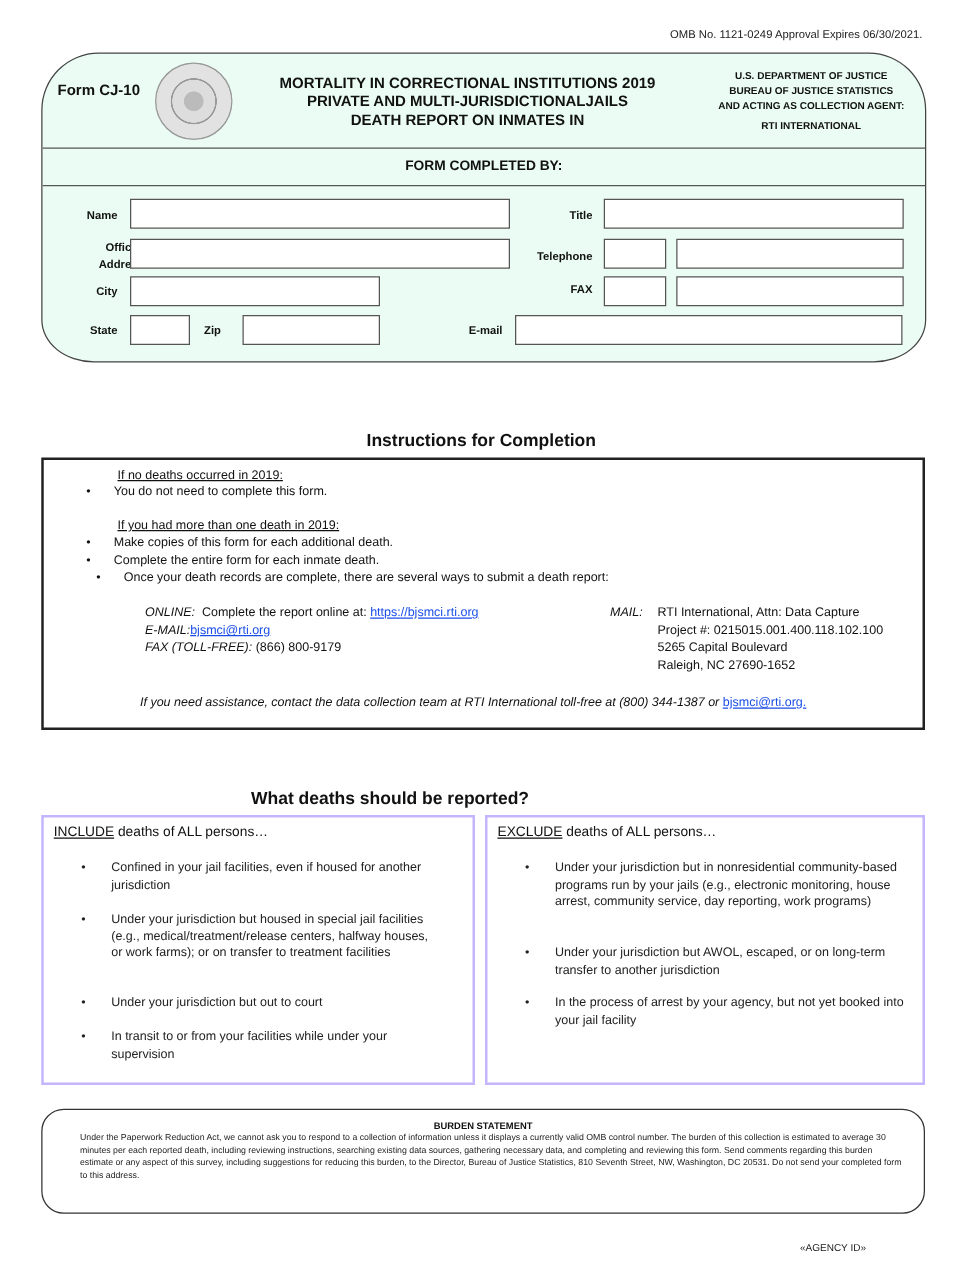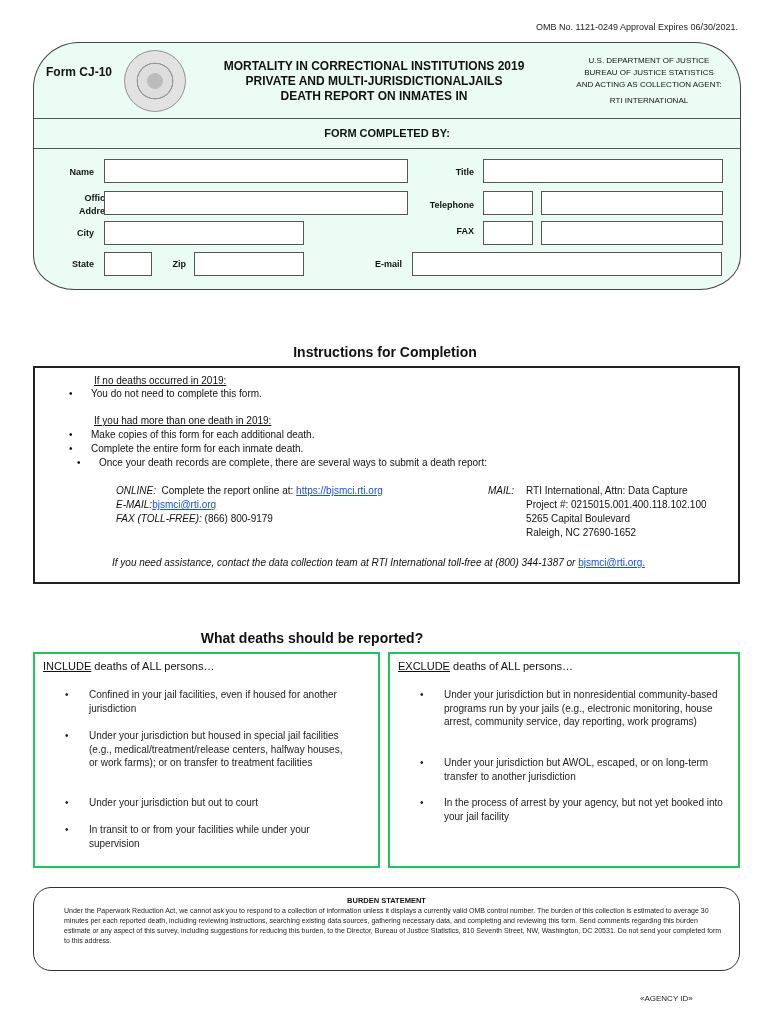--- a/index.html
+++ b/index.html
@@ -19,36 +19,36 @@
     }
     .card .row1 { position: absolute; left: 0; top: 0; width: 100%; height: 76px; border-bottom: 1.5px solid #555; }
     .card .row2 { position: absolute; left: 0; top: 76px; width: 100%; height: 30px; border-bottom: 1.5px solid #555; }
     .form-id { position: absolute; left: 12px; top: 22px; font-size: 12px; font-weight: bold; }
     .seal {
       position: absolute; left: 90px; top: 7px; width: 62px; height: 62px; border-radius: 50%;
       background: radial-gradient(circle at 50% 50%, #bbb 0 18%, #ddd 19% 40%, #999 41% 43%, #e2e2e2 44% 70%, #aaa 71% 74%, #e6e6e6 75% 100%);
       border: 1px solid #999;
     }
     .main-title { position: absolute; left: 160px; top: 16px; width: 360px; text-align: center; font-size: 12px; font-weight: bold; line-height: 15px; }
-    .agency { position: absolute; left: 525px; top: 12px; width: 180px; text-align: center; font-size: 8px; font-weight: normal; line-height: 12px; }
+    .agency { position: absolute; left: 525px; top: 12px; width: 180px; text-align: center; font-size: 8px; font-weight: bold; line-height: 12px; }
     .agency .rti { margin-top: 4px; display: block; }
     .completed { position: absolute; left: 0; top: 8px; width: 100%; text-align: center; font-size: 11px; font-weight: bold; }
     .lbl { position: absolute; font-size: 9px; font-weight: bold; text-align: right; line-height: 13px; }
     .box { position: absolute; background: #fff; border: 1.5px solid #555; height: 24px; }
     
     .h2 { font-size: 14px; font-weight: bold; text-align: center; }
     .instr-box { left: 33px; top: 366px; width: 707px; height: 218px; border: 2px solid #222; }
     .instr-box .p { position: absolute; font-size: 10px; line-height: 14px; margin-left: 27px; }
     .u { text-decoration: underline; }
     .bul { position: absolute; font-size: 10px; line-height: 14px; }
     .bul::before { content: "•"; position: absolute; left: -22px; }
     .it { font-style: italic; }
     a { color: #1a4ee8; text-decoration: underline; }
     
-    .col-box { top: 652px; height: 216px; border: 2px solid #22c55e; }
+    .col-box { top: 652px; height: 216px; border: 2px solid #c4b5fd; }
     .col-head { position: absolute; left: 8px; top: 6px; font-size: 11px; }
     .col-item { position: absolute; font-size: 10px; line-height: 13.5px; color: #222; }
     .col-item::before { content: "•"; position: absolute; left: -24px; }
     
     .burden {
       left: 33px; top: 887px; width: 707px; height: 84px;
       border: 1.5px solid #333; border-radius: 18px;
     }
     .burden .t { position: absolute; left: 0; top: 8px; width: 100%; text-align: center; font-size: 7.5px; font-weight: bold; }
     .burden .b { position: absolute; left: 30px; top: 18px; width: 660px; font-size: 7px; line-height: 10px; color: #222; }
@@ -87,21 +87,21 @@
     <div>Address</div>
   </div>
   <input class="box" style="left: 70px; top: 148px; width: 304px;" value="">
 
   <div class="lbl" style="left:0;width:60px;top:184px;">City</div>
   <input class="box" style="left: 70px; top: 178px; width: 200px;" value="">
 
   <div class="lbl" style="left:0;width:60px;top:215px;">State</div>
   <input class="box" style="left: 70px; top: 209px; width: 48px;" value="">
 
-  <div class="lbl" style="left:120px;width:32px;top:215px;">Zip</div>
+  <div class="lbl" style="left:120px;width:32px;top:215px;text-align:center;">Zip</div>
   <input class="box" style="left: 160px; top: 209px; width: 110px;" value="">
 
   <div class="lbl" style="left:310px;width:58px;top:215px;">E-mail</div>
   <input class="box" style="left: 378px; top: 209px; width: 310px;" value="">
 
   <div class="lbl" style="left:380px;width:60px;top:123px;">Title</div>
   <input class="box" style="left: 449px; top: 116px; width: 240px;" value="">
 
   <div class="lbl" style="left:370px;width:70px;top:156px;">Telephone</div>
   <input class="box" style="left: 449px; top: 148px; width: 50px;" value="">

